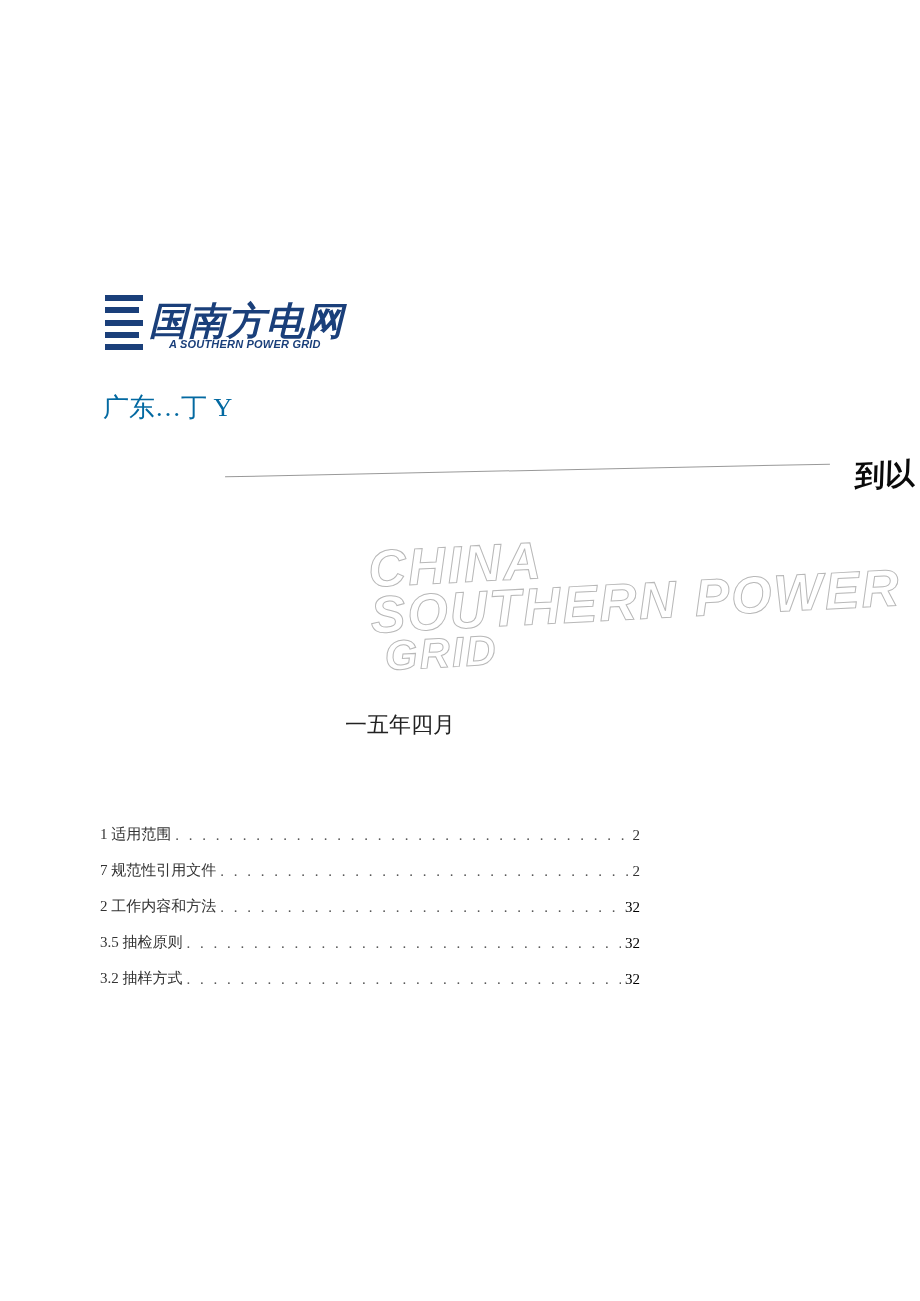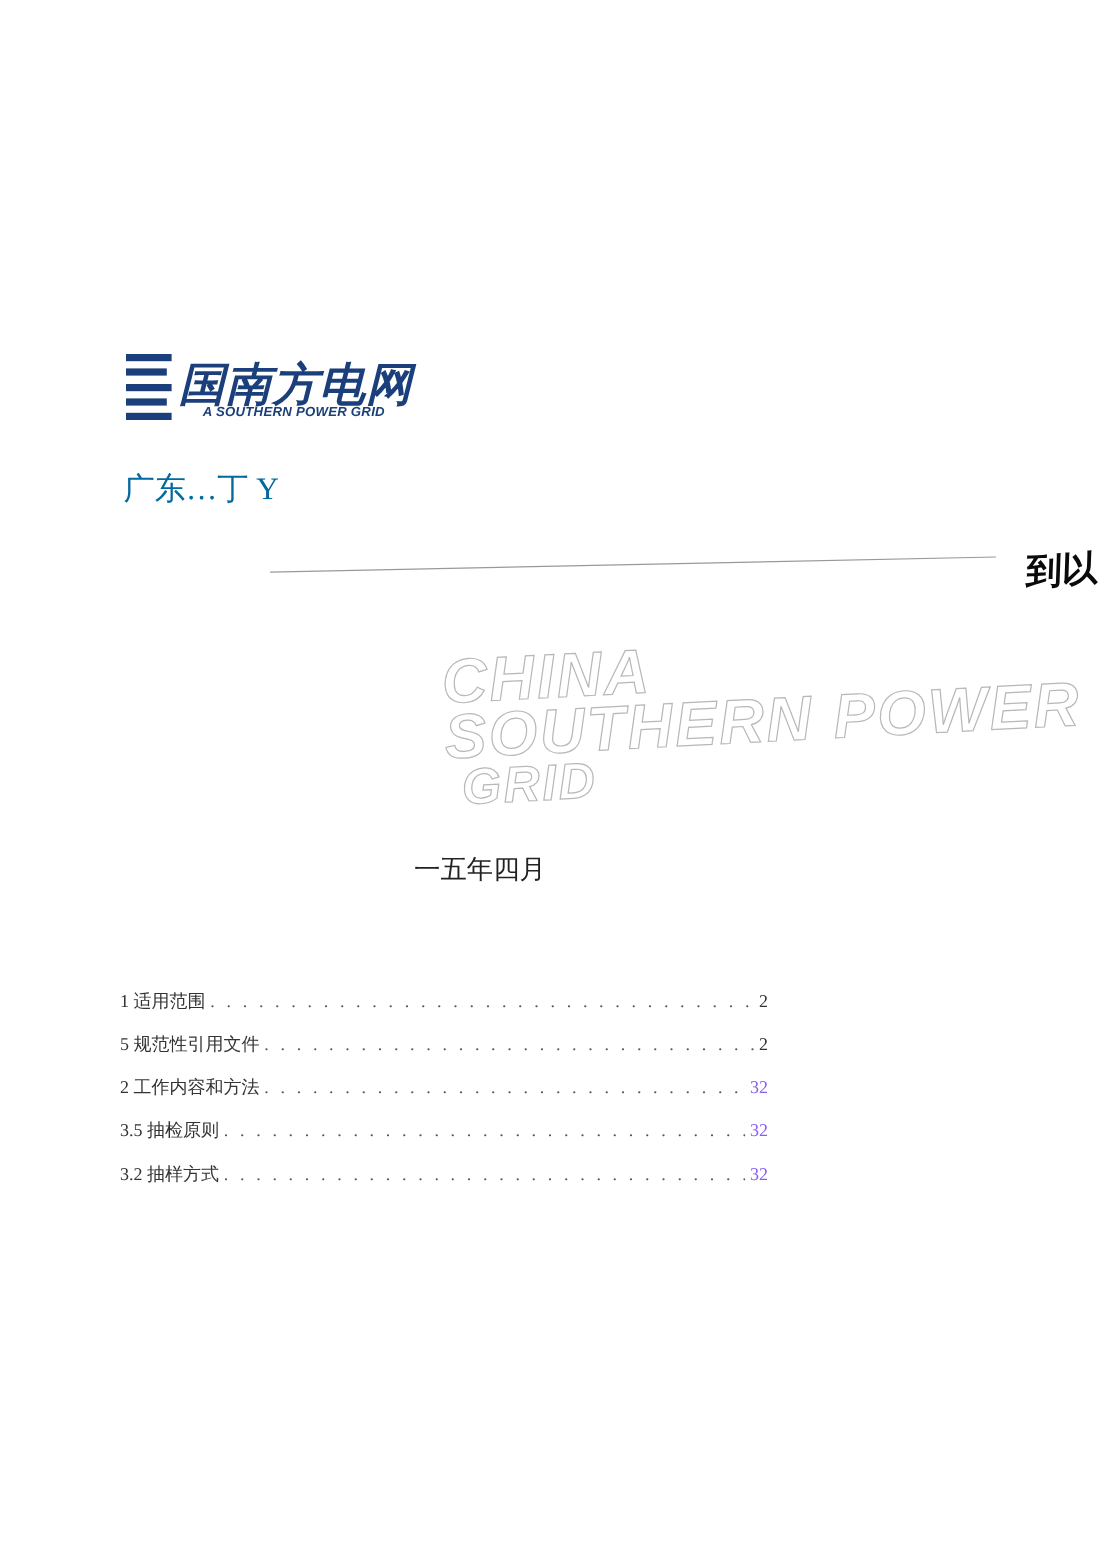--- a/index.html
+++ b/index.html
@@ -152,21 +152,21 @@
       letter-spacing: 3px;
       color: #555;
       margin: 0 4px;
     }
     .toc-dots::after {
       content: ". . . . . . . . . . . . . . . . . . . . . . . . . . . . . . . . . . . . . . . . . . . . . . . . . . . . . . . . . . . . . . . . . . . . . . . . . . . . . . . . . . . . . . . . . .";
     }
     .toc-page {
       flex: 0 0 auto;
     }
-    .toc-page.link { color: #8b5cf6; }
+    .toc-page.link { color: #000000; }
   </style>
 </head>
 <body>
 
 <div class="page">
 
   <div class="logo-block">
     <div class="logo-mark">
       <span></span>
         <span></span>
@@ -194,21 +194,21 @@
   <div class="date-line">一五年四月</div>
 
 
   <div class="toc-list">
     <div class="toc-row">
       <span class="toc-label">1 适用范围</span>
       <span class="toc-dots"></span>
       <span class="toc-page">2</span>
     </div>
     <div class="toc-row">
-      <span class="toc-label">5 规范性引用文件</span>
+      <span class="toc-label">7 规范性引用文件</span>
       <span class="toc-dots"></span>
       <span class="toc-page">2</span>
     </div>
     <div class="toc-row">
       <span class="toc-label">2 工作内容和方法</span>
       <span class="toc-dots"></span>
       <span class="toc-page link">32</span>
     </div>
     <div class="toc-row">
       <span class="toc-label">3.5 抽检原则</span>

